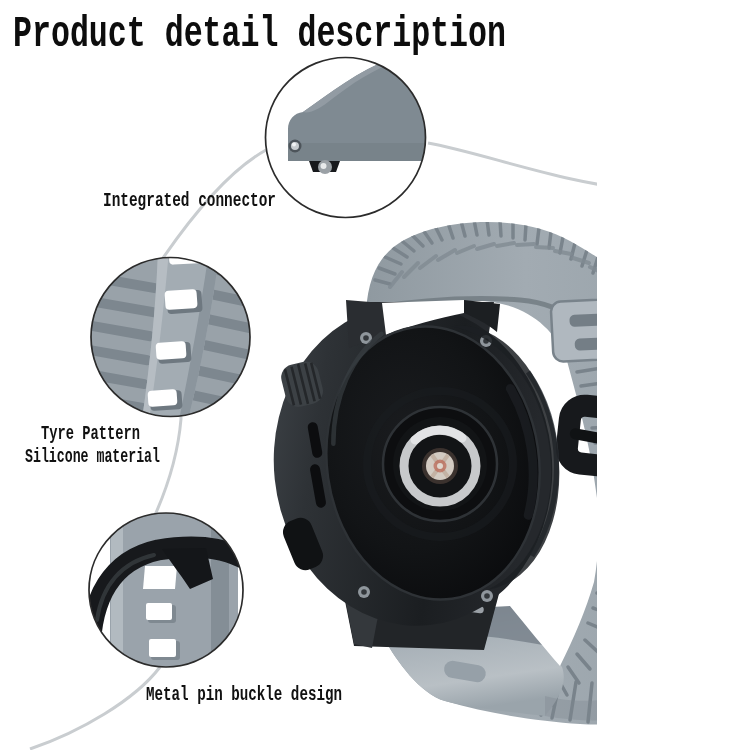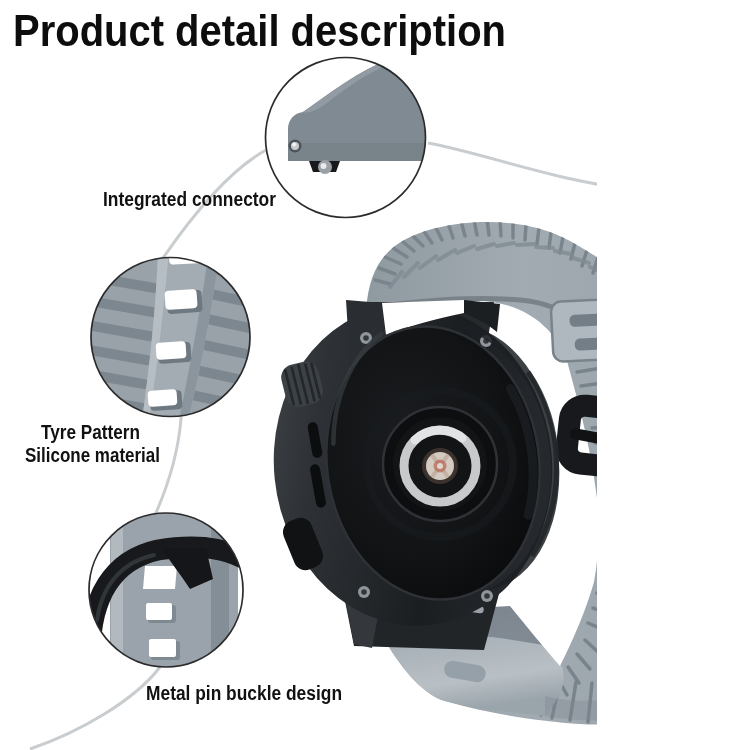--- a/index.html
+++ b/index.html
@@ -1,16 +1,16 @@
 <!DOCTYPE html>
 <html><head>
 <meta charset="utf-8">
 <style>
   html,body{margin:0;padding:0;background:#fff;}
-  .page{position:relative;width:597px;height:750px;overflow:hidden;font-family:Liberation Sans, sans-serif;}
+  .page{position:relative;width:597px;height:750px;overflow:hidden;font-family:Liberation Mono, monospace;}
   svg{display:block;}
 </style>
 </head>
 <body>
 <div class="page">
 <svg width="750" height="750" viewBox="0 0 750 750">
 <defs>
   <clipPath id="c1clip">
           <circle cx="345.5" cy="137.5" r="80"></circle>
         </clipPath>

